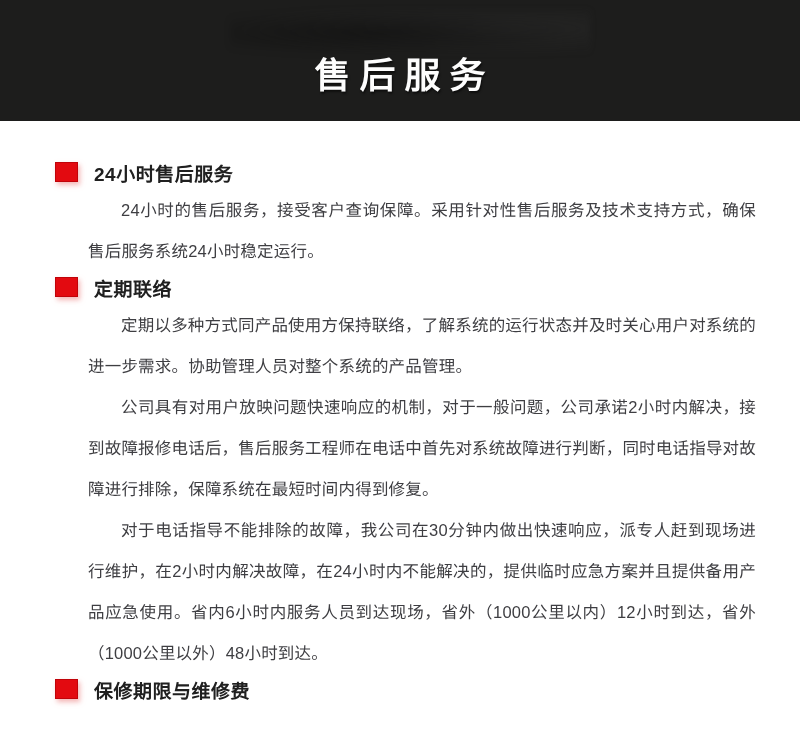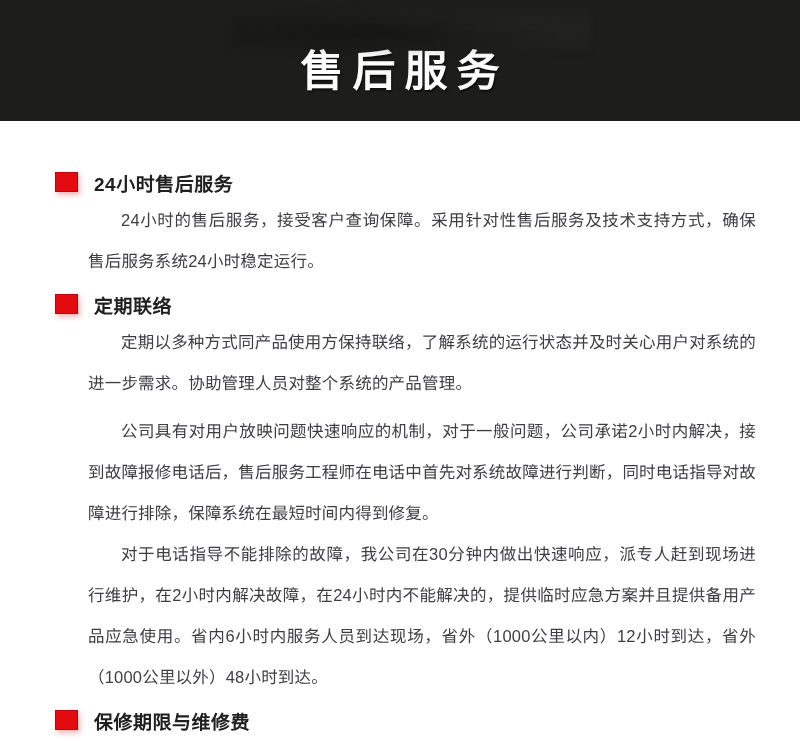--- a/index.html
+++ b/index.html
@@ -28,33 +28,33 @@
   
   .banner-smudge{
     position:absolute;top:10px;left:230px;width:360px;height:46px;
     background:radial-gradient(ellipse at 40% 50%, rgba(0,0,0,.35), rgba(0,0,0,0) 70%),
                radial-gradient(ellipse at 75% 40%, rgba(60,60,60,.25), rgba(0,0,0,0) 70%);
     filter:blur(3px);
     pointer-events:none;
   }
   .banner h1{
     color:var(--title-color);
-    font-size:43px;
+    font-size:36px;
     font-weight:bold;
     letter-spacing:9px;
     text-indent:9px; 
     text-shadow:1px 2px 2px rgba(0,0,0,.55);
     white-space:nowrap;
   }
   
   .content{
     padding:34px 44px 0 55px;
   }
-  .section{margin-top:7px;}
-  .section:first-child{margin-top:12px;}
+  .section{}
+  .section:first-child{margin-top:2px;}
   .heading-row{
     display:flex;align-items:center;gap:16px;
     height:30px;margin-bottom:3px;
   }
   .bullet{
     width:23px;height:20px;flex:0 0 auto;
     background:var(--accent);
     border:1px solid #c00309;
     box-shadow:2px 3px 5px rgba(235,120,120,.55);
   }

